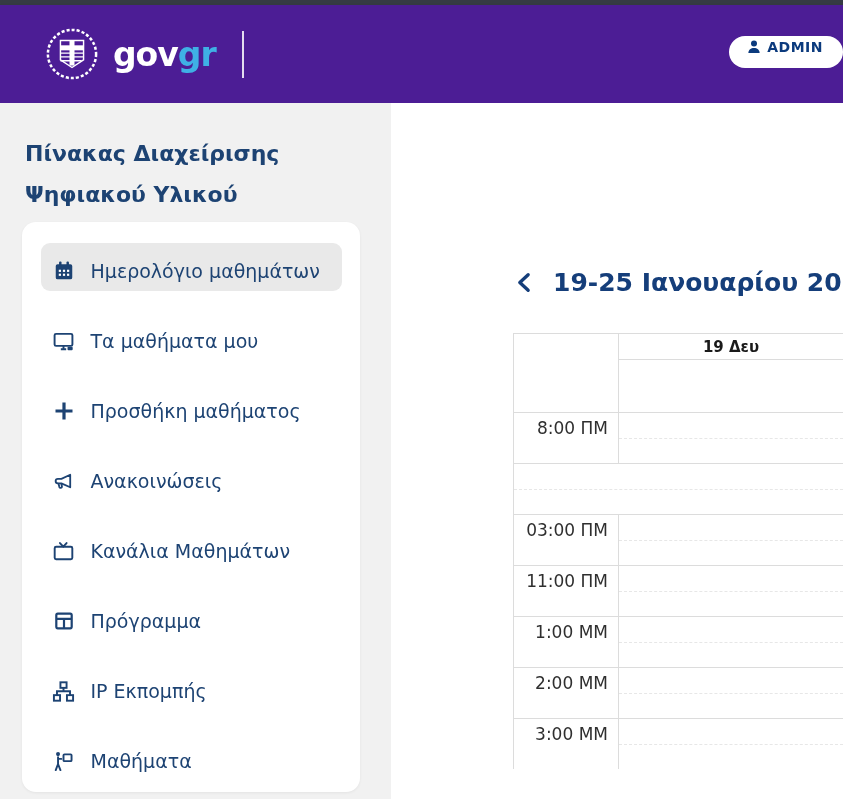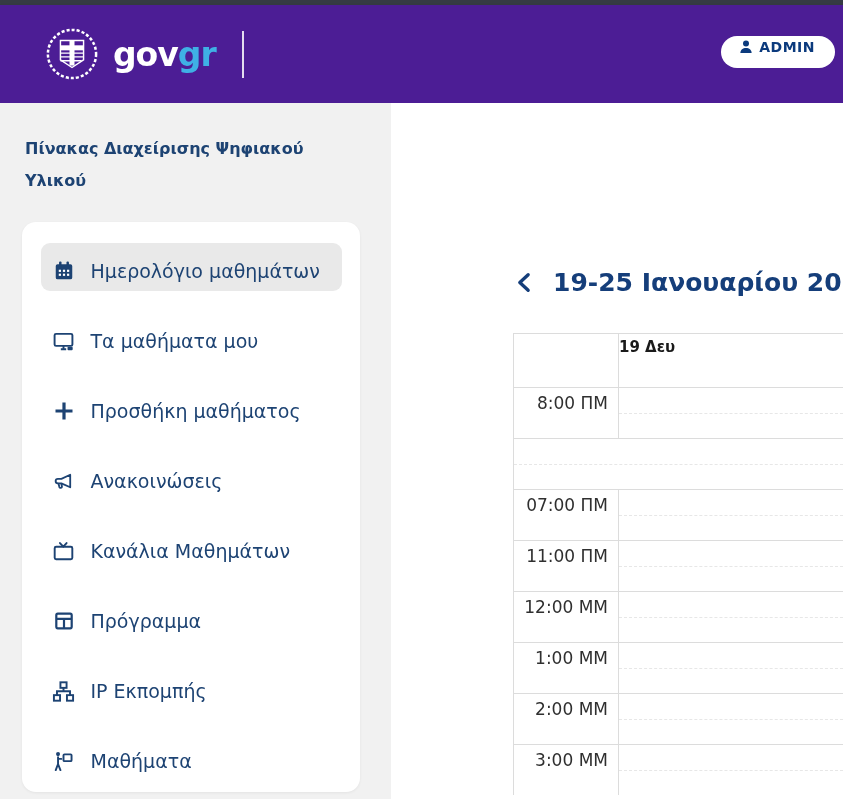--- a/index.html
+++ b/index.html
@@ -18,31 +18,31 @@
     box-shadow:0 2px 3px rgba(0,0,0,0.35);
   }
   .logo-link { display:flex; align-items:center; margin-left:45px; cursor:pointer; }
   .emblem { width:54px; height:54px; flex:0 0 auto; }
   .logo-text { font-size:33px; font-weight:bold; letter-spacing:-1px; margin-left:14px; }
   .logo-text .gov { color:#ffffff; }
   .logo-text .gr { color:#3fb0e5; }
   .header-divider { width:2px; height:47px; background:rgba(255,255,255,0.85); margin:0 22px 0 26px; }
   .app-title { font-size:27px; font-weight:bold; color:#ffffff; white-space:nowrap; }
   .admin-btn {
-    position:absolute; right:8px; top:31px; height:32px;
+    position:absolute; right:0; top:31px; height:32px;
     background:#ffffff; color:#0b3a7d; border:none; border-radius:16px;
     display:flex; align-items:center; gap:4px; padding:0 20px 11px 16px;
     font-family:inherit; font-size:14px; font-weight:bold; letter-spacing:0.5px; cursor:pointer;
   }
 
   
   .sidebar { position:absolute; left:0; top:103px; width:391px; height:696px; background:#f1f1f1; }
   .sidebar-title {
     position:absolute; left:25px; top:30px; width:310px;
-    color:#1d4373; font-size:16px; font-weight:600; line-height:32px;
+    color:#1d4373; font-size:22px; font-weight:600; line-height:41px;
   }
   .menu-card {
     position:absolute; left:22px; top:119px; width:338px; height:570px;
     background:#ffffff; border-radius:14px; box-shadow:0 1px 3px rgba(0,0,0,0.06);
     padding-top:21px;
   }
   .menu-item {
     width:301px; height:48px; margin:0 auto 22px auto; border-radius:9px;
     display:flex; align-items:center; gap:15px; padding:8px 10px 0 11px;
     color:#1d4373; cursor:pointer;
@@ -53,21 +53,21 @@
 
   
   .main { position:absolute; left:391px; top:103px; width:452px; height:696px; background:#ffffff; }
   .week-nav { position:absolute; left:120px; top:165px; display:flex; align-items:center; gap:16px; }
   .prev-btn { background:none; border:none; cursor:pointer; width:26px; height:28px; display:flex; align-items:center; justify-content:center; padding:0; }
   .week-title { color:#153e7a; font-size:25px; font-weight:bold; white-space:nowrap; }
 
   .cal { position:absolute; left:122px; top:230px; width:330px; border-top:1px solid #dcdcdc; border-left:1px solid #dcdcdc; }
   .cal-header-row { display:flex; }
   .cal-gutter-head { width:105px; flex:0 0 auto; border-right:1px solid #dcdcdc; }
-  .cal-day-head { flex:1; display:flex; flex-direction:row; }
+  .cal-day-head { flex:1; display:flex; flex-direction:column; }
   .cal-day-label { height:25px; display:flex; align-items:center; justify-content:center;
                    font-size:15px; font-weight:bold; color:#1a1a1a; }
   .cal-allday { height:53px; border-top:1px solid #dcdcdc; }
   .hour-row { display:flex; height:51px; border-top:1px solid #dcdcdc; }
   .hour-gutter { width:105px; flex:0 0 auto; border-right:1px solid #dcdcdc;
                  text-align:right; padding:5px 10px 0 0; font-size:17px; color:#2f2f2f; }
   .hour-cell { flex:1; position:relative; }
   .half-line { position:absolute; left:0; right:0; top:25px; border-bottom:1px dashed #e7e7e7; }
 </style>
 </head>
@@ -225,33 +225,27 @@
         <div class="hour-cell">
             <div class="half-line"></div>
           </div>
       </div>
       <div class="hour-row">
         <div class="hour-cell">
             <div class="half-line"></div>
           </div>
       </div>
       <div class="hour-row">
-        <div class="hour-gutter">07:00 ΠΜ</div>
+        <div class="hour-gutter">03:00 ΠΜ</div>
         <div class="hour-cell">
             <div class="half-line"></div>
           </div>
       </div>
       <div class="hour-row">
         <div class="hour-gutter">11:00 ΠΜ</div>
-        <div class="hour-cell">
-            <div class="half-line"></div>
-          </div>
-      </div>
-      <div class="hour-row">
-        <div class="hour-gutter">12:00 ΜΜ</div>
         <div class="hour-cell">
             <div class="half-line"></div>
           </div>
       </div>
       <div class="hour-row">
         <div class="hour-gutter">1:00 ΜΜ</div>
         <div class="hour-cell">
             <div class="half-line"></div>
           </div>
       </div>

